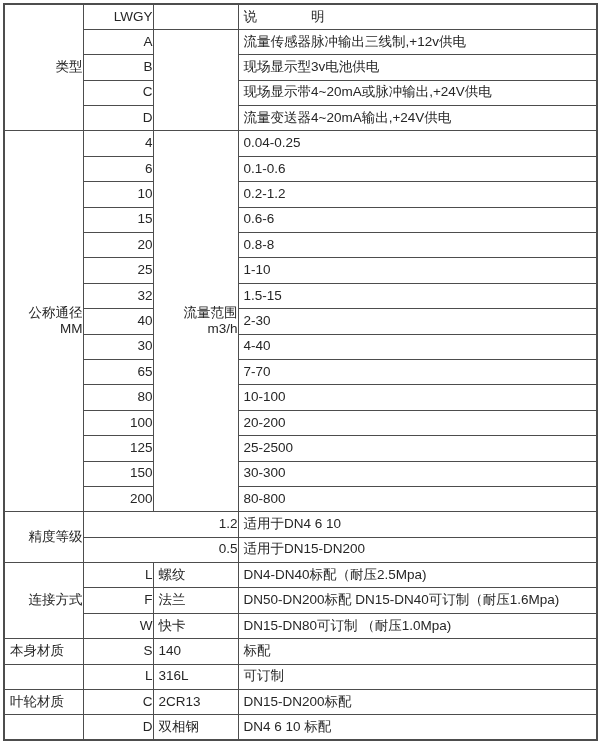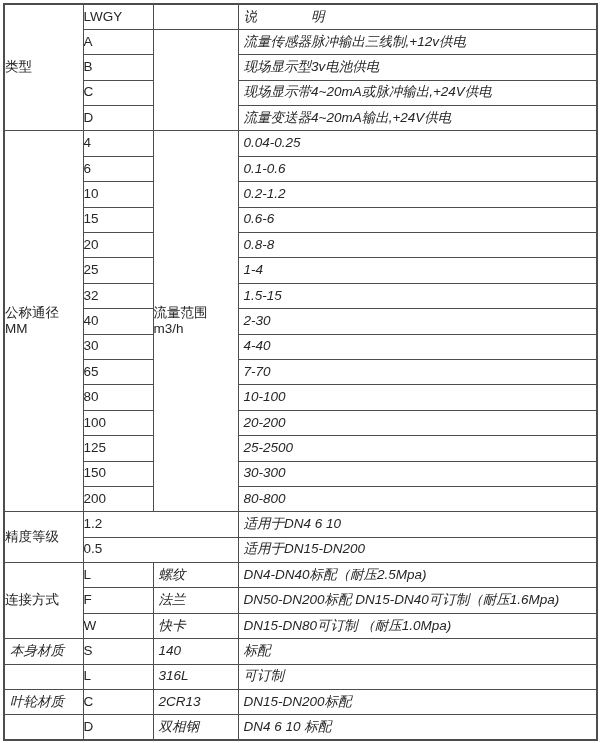--- a/index.html
+++ b/index.html
@@ -26,22 +26,22 @@
   table.spec tr { height: 25.4px; }
   table.spec td {
     border: 1px solid #4d4d4d;
     color: #262626;
     font-size: 13.5px;
     line-height: 1.25;
     vertical-align: middle;
     overflow: hidden;
     padding: 0;
   }
-  table.spec td.c { text-align: left; }
-  table.spec td.l { text-align: left; padding-left: 5px; padding-right: 2px; font-style: italic; }
+  table.spec td.c { text-align: right; }
+  table.spec td.l { text-align: left; padding-left: 5px; padding-right: 2px; }
   table.spec td.pre { white-space: pre-line; margin-left: 20px; }
 </style>
 </head>
 <body>
 
 <div class="table-wrap">
   <table class="spec">
     <colgroup>
       <col style="width:79px">
       <col style="width:70px">
@@ -91,21 +91,21 @@
         <tr>
           <td class="c">15</td>
           <td class="l">0.6-6</td>
         </tr>
         <tr>
           <td class="c">20</td>
           <td class="l">0.8-8</td>
         </tr>
         <tr>
           <td class="c">25</td>
-          <td class="l">1-4</td>
+          <td class="l">1-10</td>
         </tr>
         <tr>
           <td class="c">32</td>
           <td class="l">1.5-15</td>
         </tr>
         <tr>
           <td class="c">40</td>
           <td class="l">2-30</td>
         </tr>
         <tr>

